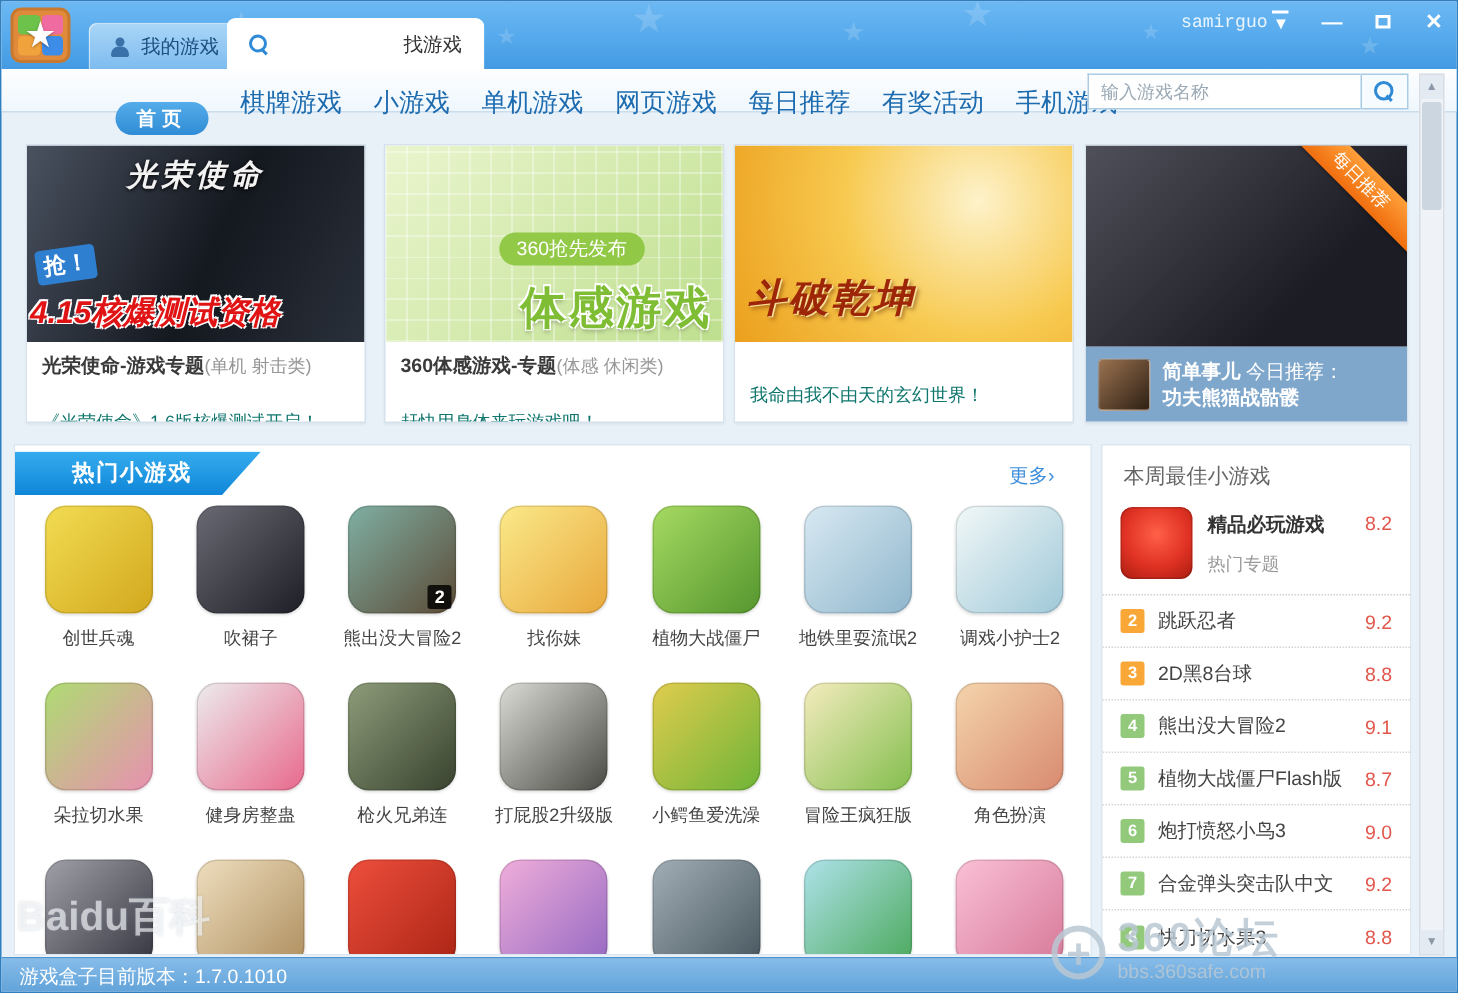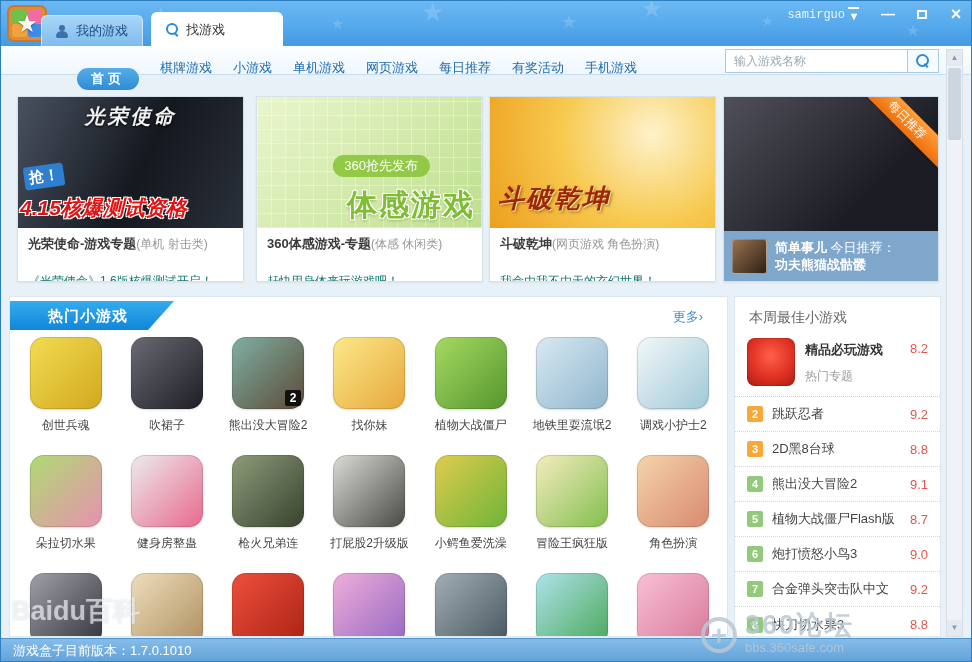--- a/index.html
+++ b/index.html
@@ -17,25 +17,25 @@
               background:#E08A3C; border:2px solid #C8792E; padding:3px; display:grid;
               grid-template-columns:1fr 1fr; grid-template-rows:1fr 1fr; gap:1px; }
   .app-icon i { border-radius:3px; }
   .app-icon .q1{background:#6CC24A;} .app-icon .q2{background:#F06CA0;}
   .app-icon .q3{background:#F0A23C;} .app-icon .q4{background:#3C8CE8;}
   .app-icon .app-star { position:absolute; left:0; top:0; width:100%; height:100%;
               color:#fff; font-size:24px; line-height:34px; text-align:center;
               text-shadow:0 1px 2px rgba(0,0,0,.35); }
   .tab { position:absolute; bottom:0; display:flex; align-items:center; gap:7px;
          border-radius:6px 6px 0 0; font-size:13px; padding:0 14px; cursor:default; }
-  .tab-inactive { left:40px; width:102px; height:31px; color:#1D4F80;
+  .tab-inactive { left:58px; width:102px; height:31px; color:#1D4F80;
          background:linear-gradient(180deg,#A9D5F7,#7EBCEF);
          border:1px solid rgba(255,255,255,.55); border-bottom:none; }
-  .tab-active { left:150px; width:132px; height:34px; color:#333; background:#fff;
-         border:1px solid #fff; border-bottom:none; }
+  .tab-active { left:150px; width:172px; height:34px; color:#333; background:#fff;
+         border:1px solid #fff; border-bottom:none;justify-content:space-between; }
   .person-ic { position:relative; width:13px; height:13px; display:inline-block; }
   .person-ic::before { content:""; position:absolute; left:3px; top:0; width:6px; height:6px;
          border-radius:50%; background:#3A71A8; }
   .person-ic::after { content:""; position:absolute; left:0; top:6px; width:12px; height:7px;
          border-radius:6px 6px 2px 2px; background:#3A71A8; }
   .mag-ic { position:relative; width:13px; height:13px; display:inline-block; }
   .mag-ic::before { content:""; position:absolute; left:0; top:0; width:8px; height:8px;
          border:2px solid #2E8AD6; border-radius:50%; }
   .mag-ic::after { content:""; position:absolute; left:9px; top:9px; width:5px; height:2px;
          background:#2E8AD6; transform:rotate(45deg); transform-origin:0 0; }
@@ -50,21 +50,21 @@
   .skin-btn span { position:relative; top:2px; }
   .max-box { display:inline-block; width:10px; height:9px; border:2px solid #fff; margin-top:4px; }
 
   
   .navbar { position:absolute; left:0; top:45px; width:972px; height:29px;
             background:linear-gradient(180deg,#FDFEFF,#EFF7FD); border-bottom:1px solid #C9DDEC;
             display:flex; align-items:center; }
   .home-pill { margin-left:76px; width:62px; height:22px; border-radius:11px; text-align:center;
             line-height:22px; color:#fff; font-size:13px; font-weight:bold; letter-spacing:4px;
             background:linear-gradient(180deg,#55ACE9,#2F8CD5); cursor:pointer;margin-top:37px; }
-  .navlink { margin-left:21px; font-size:13px; color:#1E6CB0; cursor:pointer; white-space:nowrap;margin-top:16px; }
+  .navlink { margin-left:21px; font-size:17px; color:#1E6CB0; cursor:pointer; white-space:nowrap;margin-top:16px; }
   .searchbox { position:absolute; left:724px; top:3px; width:214px; height:24px; display:flex; }
   .searchbox input { flex:1; height:24px; border:1px solid #A9CBE4; border-right:none;
             padding:0 8px; font-size:12px; color:#555; outline:none; background:#fff; }
   .searchbox input::placeholder { color:#9AA9B5; }
   .search-btn { width:32px; height:24px; border:1px solid #A9CBE4; background:#F6FBFF;
             display:flex; align-items:center; justify-content:center; cursor:pointer; }
   .search-btn .mag-ic { width:14px; height:14px; }
   .search-btn .mag-ic::before { width:9px; height:9px; }
 
   
@@ -241,21 +241,20 @@
       <div class="l1"><span>360体感游戏-专题</span><span class="cat">(体感 休闲类)</span></div>
       <div class="l2">赶快用身体来玩游戏吧！</div>
     </div>
   </div>
 
   <div class="banner-card bc3">
     <div class="bimg" style="background:radial-gradient(circle at 72% 28%,#FDF2CA 0%,#F7C94F 48%,#EC9F1D 100%)">
       <div class="b3-logo">斗破乾坤</div>
     </div>
     <div class="bcap">
-      <div class="l1"><span>斗破乾坤</span><span class="cat">(网页游戏 角色扮演)</span></div>
       <div class="l2">我命由我不由天的玄幻世界！</div>
     </div>
   </div>
 
   <div class="banner-card bc4">
     <div class="bimg" style="background:linear-gradient(135deg,#50505A,#1C1C24 70%)">
       <div class="b4-ribbon">每日推荐</div>
     </div>
     <div class="b4-cap">
       <div class="b4-avatar" style="background:linear-gradient(135deg,#9A7250,#2E2014)"></div>

